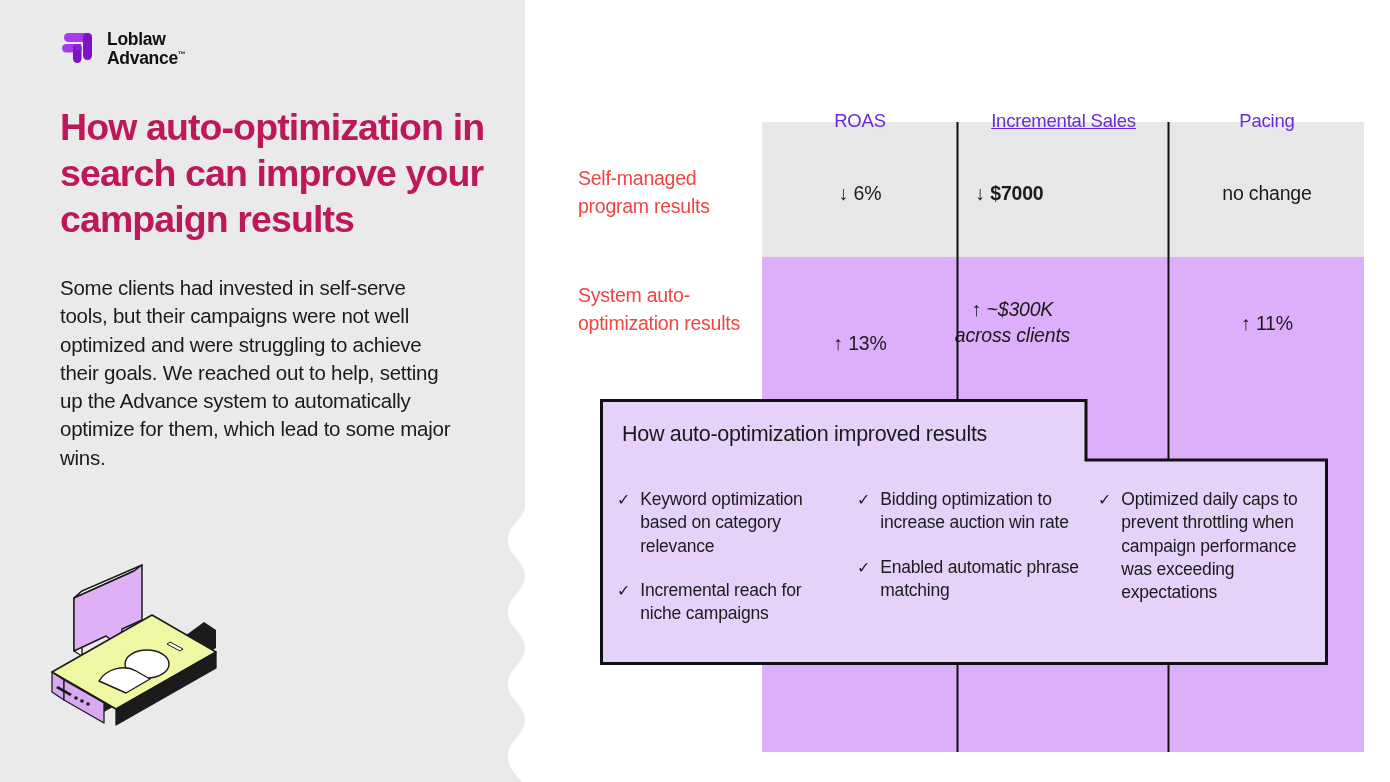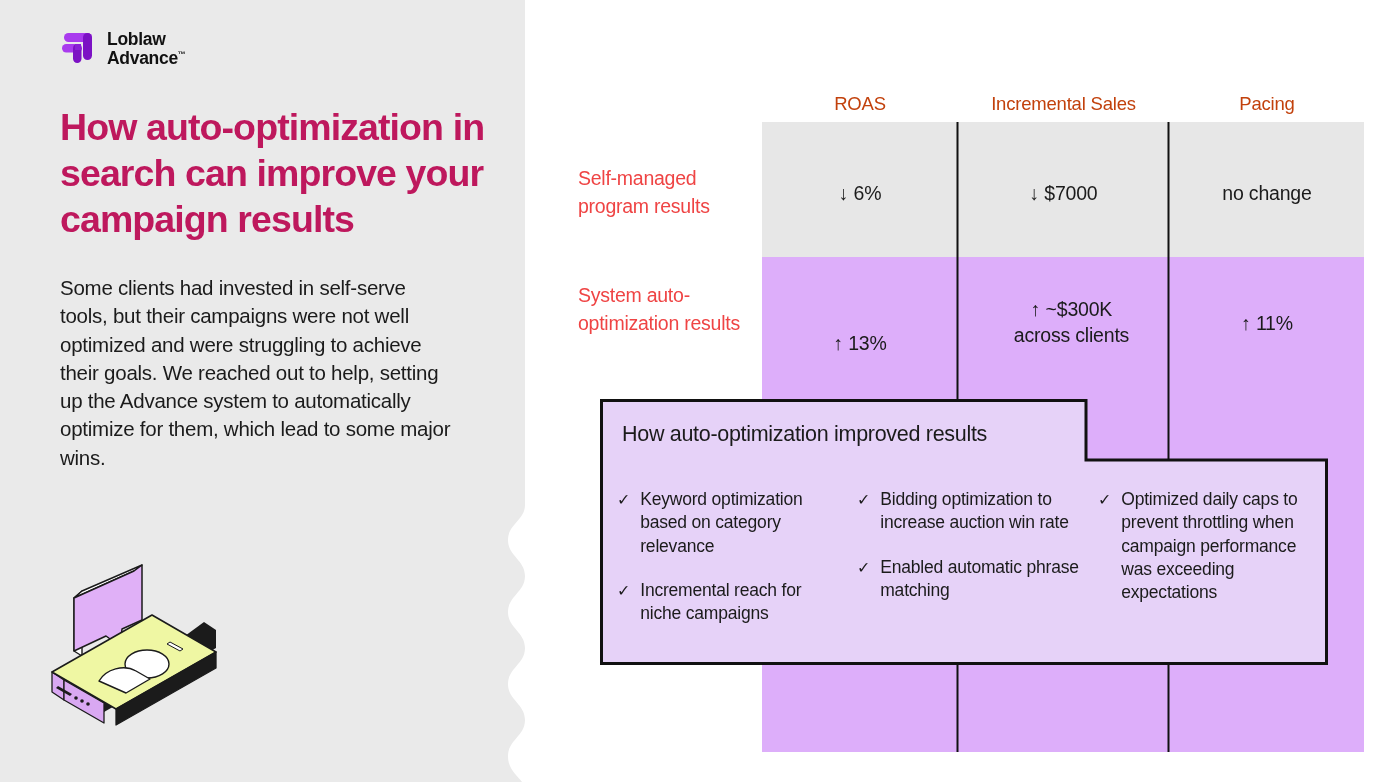--- a/index.html
+++ b/index.html
@@ -43,25 +43,25 @@
     font-size:20.5px; line-height:1.38; color:#1b1b1b;
     letter-spacing:-0.25px;
   }
 
   #illustration { position:absolute; left:44px; top:560px; width:240px; height:190px; }
 
   
   #table-area { position:absolute; left:0; top:0; width:1390px; height:782px; }
 
   .col-header {
-    position:absolute; top:93px; text-align:center;
-    font-size:18.5px; color:#c2410c; letter-spacing:-0.2px;
+    position:absolute; top:110px; text-align:center;
+    font-size:18.5px; color:#6d28d9; letter-spacing:-0.2px;
   }
   #col-header-roas { left:762px; width:196px; }
-  #col-header-incremental { left:958px; width:211px; }
+  #col-header-incremental { left:958px; width:211px;text-decoration:underline; }
   #col-header-pacing { left:1169px; width:196px; }
 
   .row-label {
     position:absolute; left:578px; width:180px;
     font-size:19.5px; line-height:1.42; color:#ef4444; letter-spacing:-0.25px;
   }
   #row-label-self { top:165px; }
   #row-label-system { top:282px; }
 
   .cell-text {
@@ -176,25 +176,25 @@
     </svg>
 
     <div class="col-header" id="col-header-roas">ROAS</div>
     <div class="col-header" id="col-header-incremental">Incremental Sales</div>
     <div class="col-header" id="col-header-pacing">Pacing</div>
 
     <div class="row-label" id="row-label-self">Self-managed program results</div>
     <div class="row-label" id="row-label-system">System auto-optimization results</div>
 
     <div class="cell-text" style="left:762px; top:180px; width:196px;">↓ 6%</div>
-    <div class="cell-text" style="left:958px; top:180px; width:211px;">↓ $7000</div>
+    <div class="cell-text" style="left:904px; top:180px; width:211px;font-weight:bold;">↓ $7000</div>
     <div class="cell-text" style="left:1169px; top:180px; width:196px;">no change</div>
 
     <div class="cell-text" style="left:762px; top:310px; width:196px;margin-top:20px;">↑ 13%</div>
-    <div class="cell-text" style="left:966px; top:296px; width:211px;">
+    <div class="cell-text" style="left:907px; top:296px; width:211px;font-style:italic;">
       <div>↑ ~$300K</div>
       <div>across clients</div>
     </div>
     <div class="cell-text" style="left:1169px; top:310px; width:196px;">↑ 11%</div>
   </div>
 
   <svg id="callout-shape" viewBox="0 0 728 266">
     <path d="M1.5,1.5 L486,1.5 L486,61 L726.5,61 L726.5,264.5 L1.5,264.5 Z" fill="#E6D2F8" stroke="#111111" stroke-width="3" stroke-linejoin="miter"></path>
   </svg>
 

